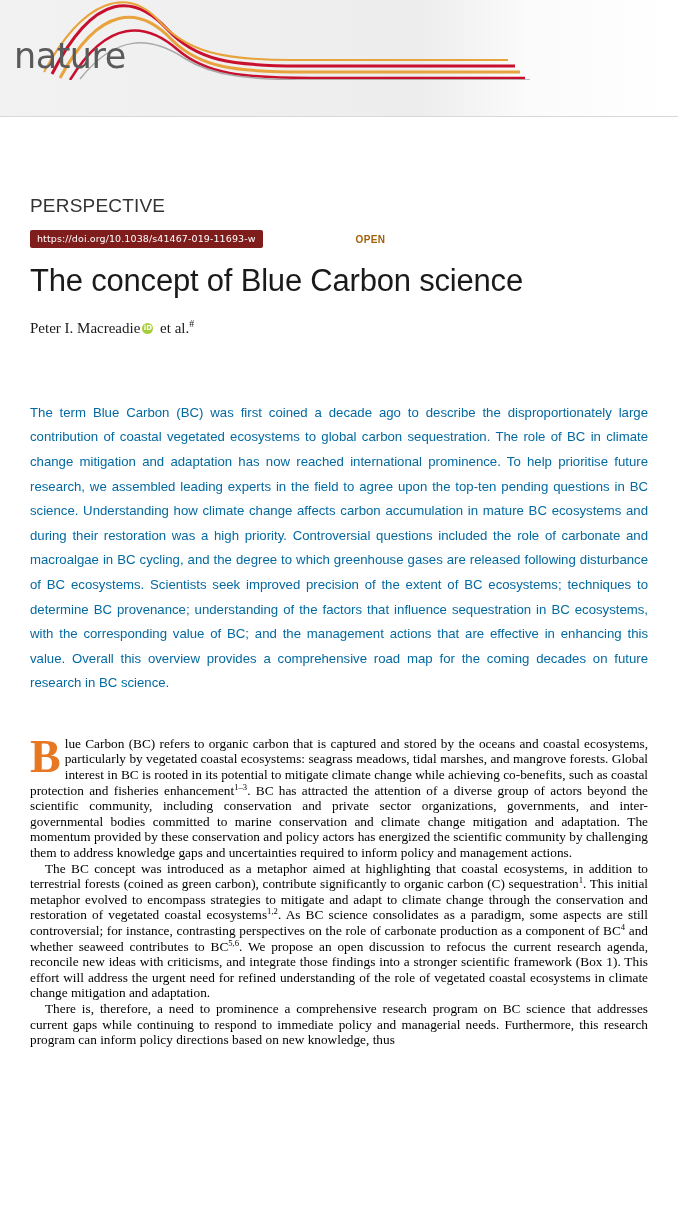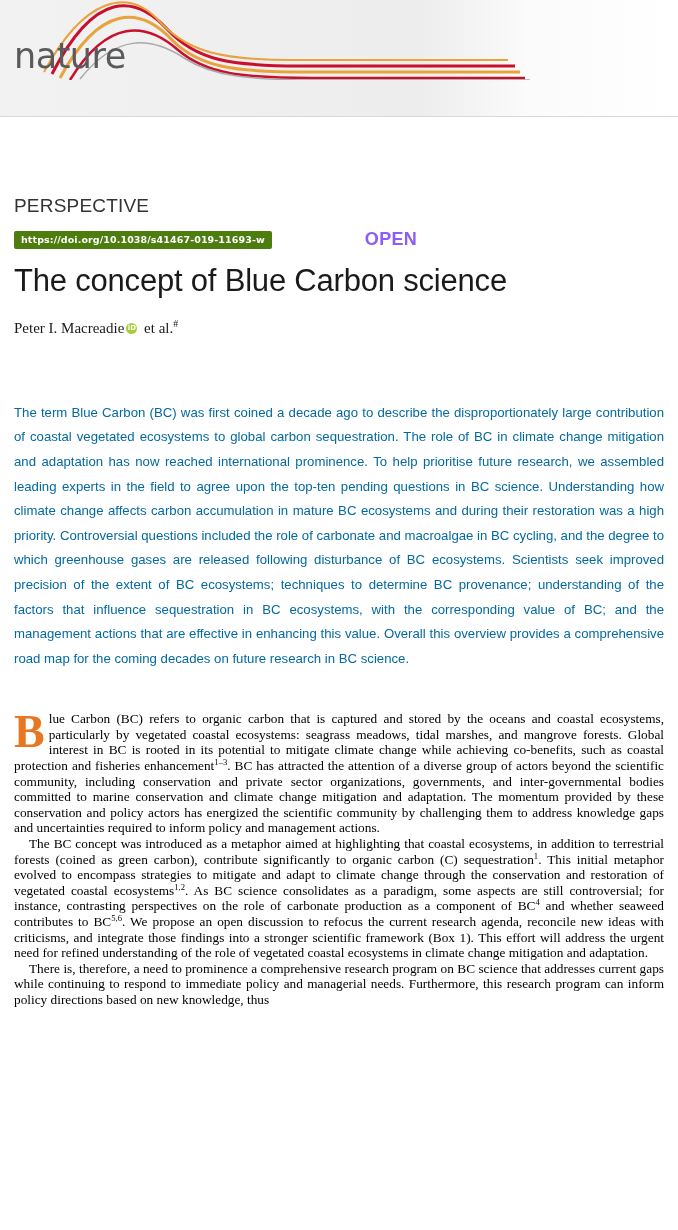--- a/index.html
+++ b/index.html
@@ -55,55 +55,55 @@
     font-size: 25px;
     line-height: 27px;
     font-weight: 700;
     color: #6a6a6a;
     letter-spacing: 0.4px;
     display: block;
   }
 
   
   .content {
-    padding: 0 14px;
+    padding: 0 30px;
     box-sizing: border-box;
     width: 678px;
   }
   .article-type {
     margin-top: 78px;
     font-family: "Liberation Sans", sans-serif;
     font-size: 19px;
     color: #333333;
     letter-spacing: 0.2px;
   }
   .badge-row {
     margin-top: 12px;
     height: 20px;
     position: relative;
   }
   .doi-badge {
     display: inline-block;
-    background: #4d7c0f;
+    background: #7f1d1d;
     color: #ffffff;
     font-family: "DejaVu Sans", sans-serif;
     font-size: 9.5px;
-    font-weight: 700;
+    font-weight: 400;
     padding: 3px 7px 4px 7px;
     border-radius: 2px;
     letter-spacing: 0.1px;
     vertical-align: middle;
   }
   .open-label {
     display: inline-block;
     margin-left: 89px;
-    color: #8b5cf6;
-    font-family: "Liberation Sans", sans-serif;
-    font-weight: 700;
-    font-size: 18px;
+    color: #a16207;
+    font-family: "Liberation Sans", sans-serif;
+    font-weight: 700;
+    font-size: 10px;
     letter-spacing: 0.3px;
     vertical-align: middle;
   }
   .title {
     margin-top: 14px;
     font-family: "Liberation Sans", sans-serif;
     font-weight: 400;
     font-size: 31px;
     line-height: 36px;
     color: #1a1a1a;

